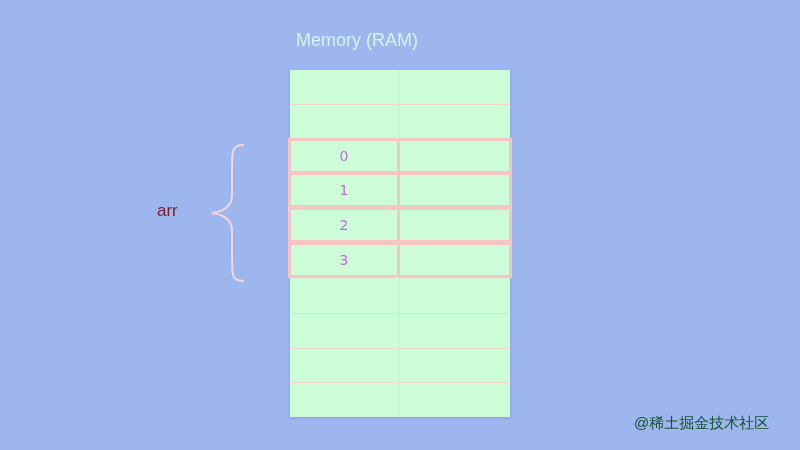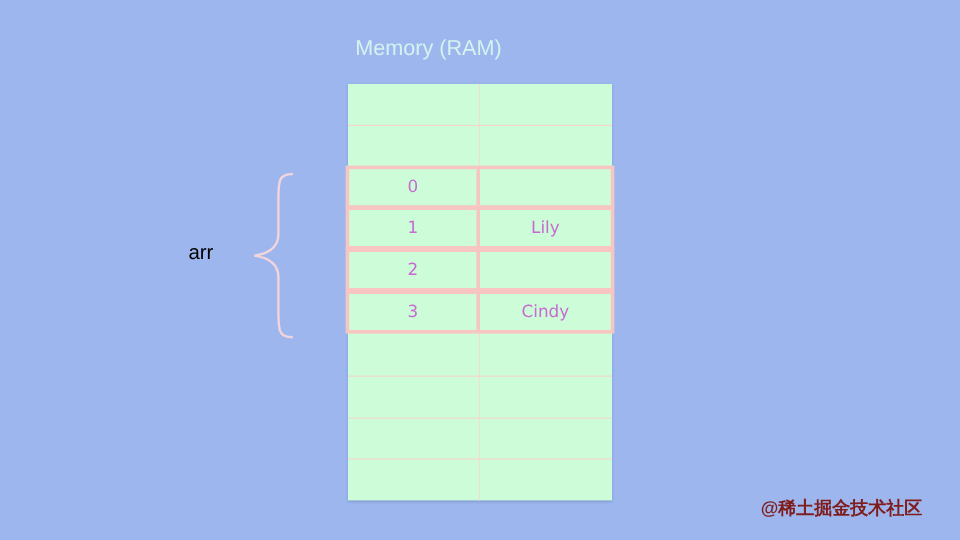--- a/index.html
+++ b/index.html
@@ -39,26 +39,26 @@
   }
   .cell {
     height: 100%; display: flex; align-items: center; justify-content: center;
     font-family: "DejaVu Sans", sans-serif;
     font-size: 14px; color: #c86ad2;
   }
   .cell.idx { width: 109px; border-right: 3px solid #f7c6c2; box-sizing: border-box; }
   .cell.val { flex: 1; }
   .label-arr {
     position: absolute; left: 157px; top: 201px;
-    font-size: 17px; color: #000000;
+    font-size: 17px; color: #7f1d1d;
   }
   .brace { position: absolute; left: 208px; top: 143px; }
   .watermark {
     position: absolute; left: 634px; top: 414px;
-    font-size: 15px; color: #7f1d1d; font-weight: bold;
+    font-size: 15px; color: #14532d;
   }
 </style>
 </head>
 <body>
 
 <div class="title">Memory (RAM)</div>
 
 <div class="memory">
   <div class="vdiv"></div>
   <div class="hdiv" style="top:34px"></div>
@@ -66,28 +66,26 @@
   <div class="hdiv" style="top:278px"></div>
   <div class="hdiv" style="top:312px"></div>
 </div>
 
 <div class="arr">
   <div class="row" style="top:0px">
     <div class="cell idx">0</div>
   </div>
   <div class="row" style="top:34px">
     <div class="cell idx">1</div>
-    <div class="cell val">Lily</div>
   </div>
   <div class="row" style="top:69px">
     <div class="cell idx">2</div>
   </div>
   <div class="row" style="top:104px">
     <div class="cell idx">3</div>
-    <div class="cell val">Cindy</div>
   </div>
 </div>
 
 <div class="label-arr">arr</div>
 
 <svg class="brace" width="40" height="140" viewBox="0 0 40 140">
   <path d="M36 2 C 24 2, 24 8, 24 24 L 24 52 C 24 62, 18 68, 4 70 C 18 72, 24 78, 24 88 L 24 116 C 24 132, 24 138, 36 138" fill="none" stroke="#f2d4dc" stroke-width="2"></path>
 </svg>
 
 <div class="watermark">@稀土掘金技术社区</div>

